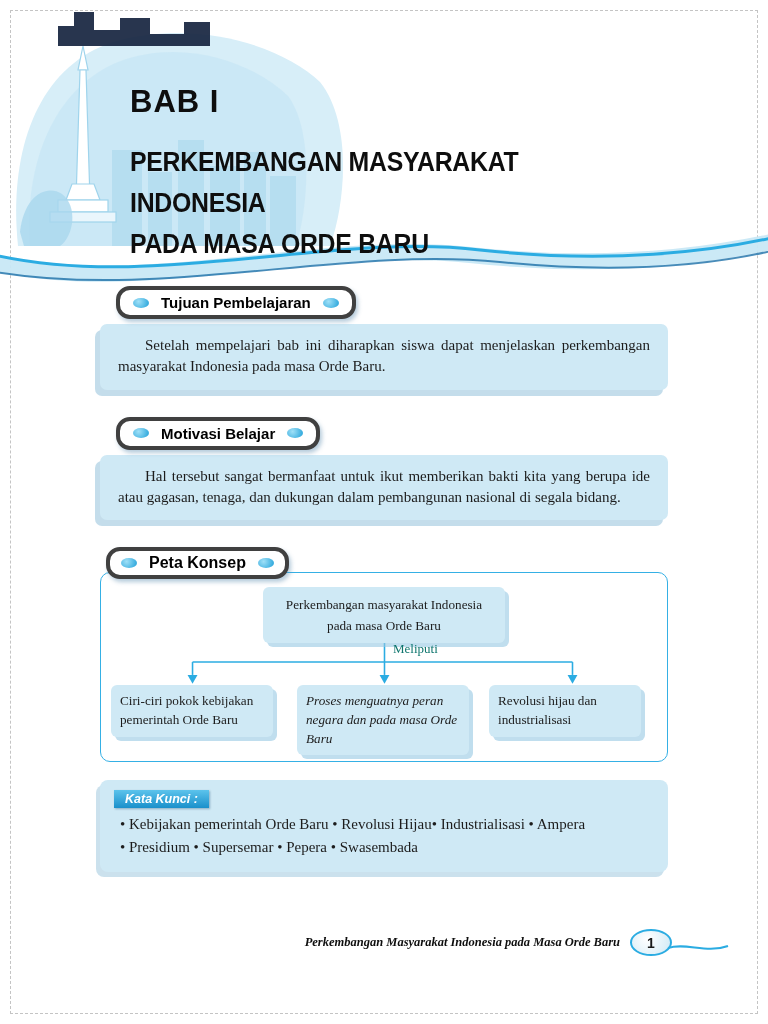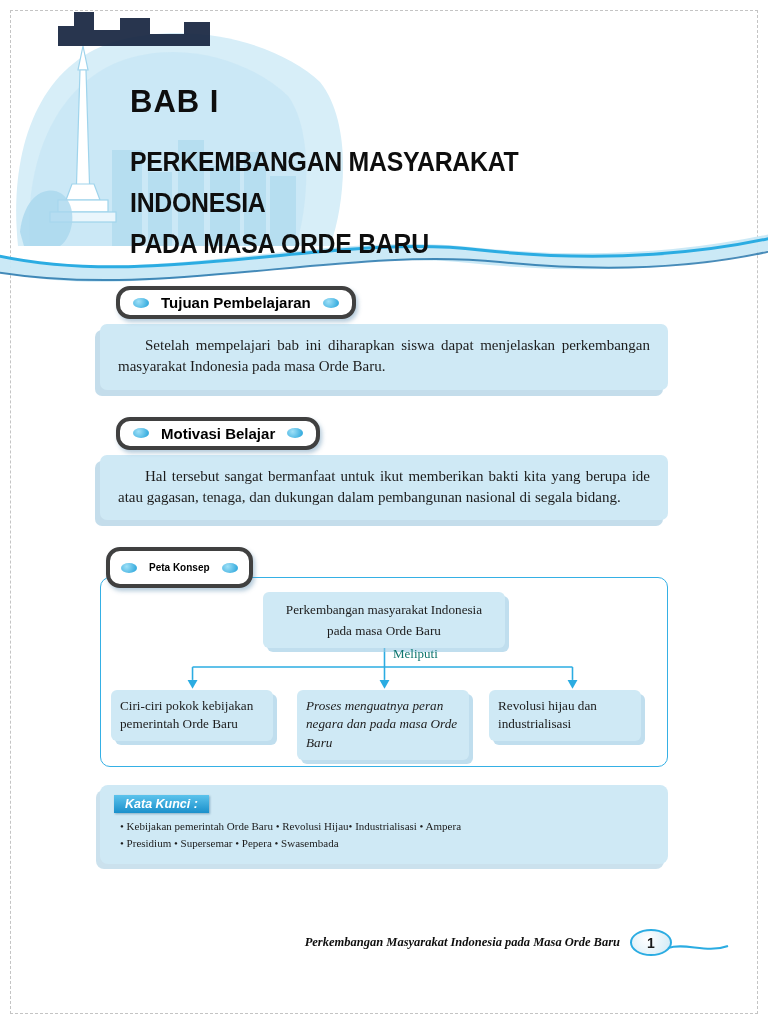--- a/index.html
+++ b/index.html
@@ -48,21 +48,21 @@
     padding:11px 18px 12px 18px;
     font-size:15px; line-height:1.42; text-align:justify; color:#1c1c1c;
   }
   .panel p { text-indent:27px; }
   .panel p + p { margin-top:2px; }
   .sec { margin-top:27px; }
   .sec:first-child { margin-top:0; }
   .panel-gap { margin-top:5px; }
 
   
-  .tab-small { font-size:10px; padding:11px 11px; margin-left:6px; margin-bottom:-12px; }
+  .tab-small { font-size:16px; padding:3px 11px; margin-left:6px; margin-bottom:-12px; }
   .map-box {
     position:relative; height:190px;
     border:1.6px solid #35b0e5; border-radius:10px; background:#fff;
   }
   .node {
     position:absolute; background:#cfe9f5; border-radius:6px;
     box-shadow:4px 4px 0 rgba(150,200,226,.6);
     font-size:13.2px; line-height:1.42; color:#1c1c1c; padding:7px 9px;
   }
   .node.root { left:162px; top:14px; width:242px; text-align:center; line-height:1.6; }
@@ -77,21 +77,21 @@
     margin-top:18px; background:#cfe9f5; border-radius:8px;
     box-shadow:-4px 5px 0 rgba(125,180,210,.4);
     padding:9px 16px 12px 14px;
   }
   .keys-badge {
     display:inline-block; font-family:"Liberation Sans", sans-serif;
     font-weight:bold; font-style:italic; font-size:12.5px; color:#ffffff;
     background:linear-gradient(#5cc3ec,#1a90cb); border-radius:0;
     padding:2px 11px; box-shadow:1px 1px 2px rgba(0,60,100,.35);
   }
-  .keys-line { font-size:11px; line-height:1.55; color:#1c1c1c; margin-top:5px; padding-left:6px; }
+  .keys-line { font-size:15px; line-height:1.55; color:#1c1c1c; margin-top:5px; padding-left:6px; }
 
   
   .footer {
     position:absolute; top:929px; left:100px; width:572px;
     display:flex; align-items:center; justify-content:flex-end; gap:10px;
   }
   .footer-text {
     font-weight:bold; font-style:italic; font-size:12.5px; color:#0e0e0e;
   }
   .page-badge {

